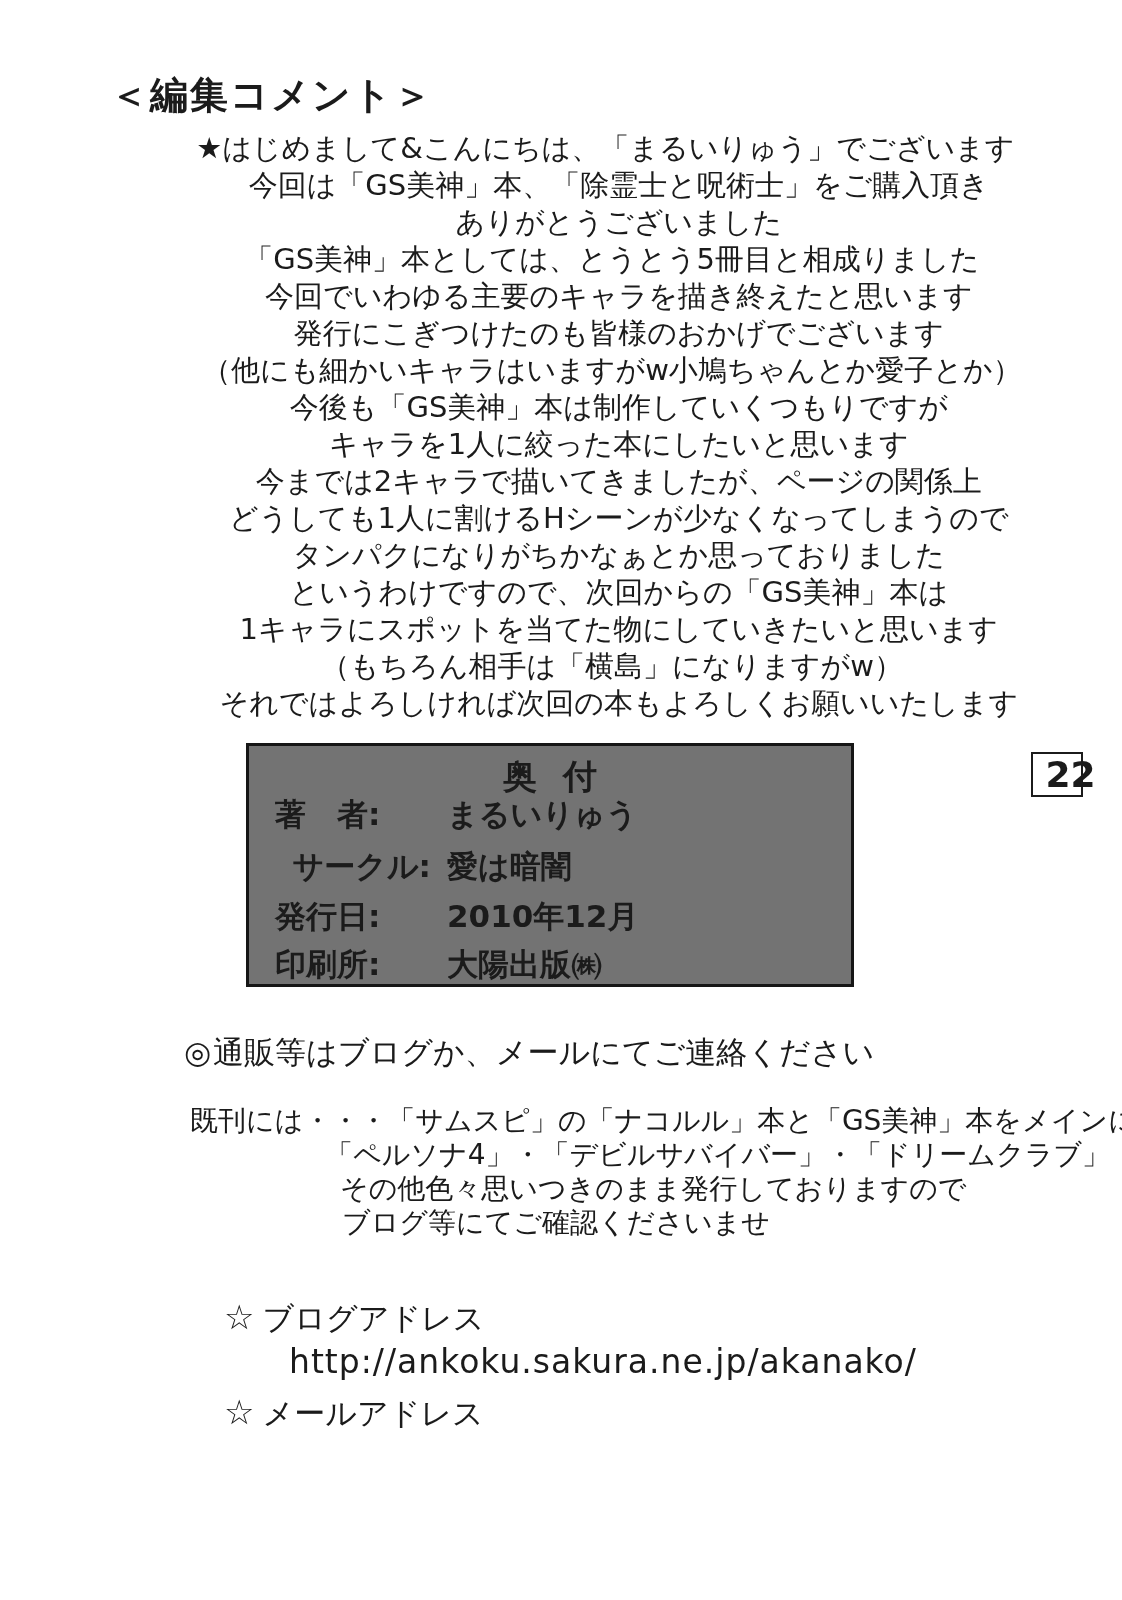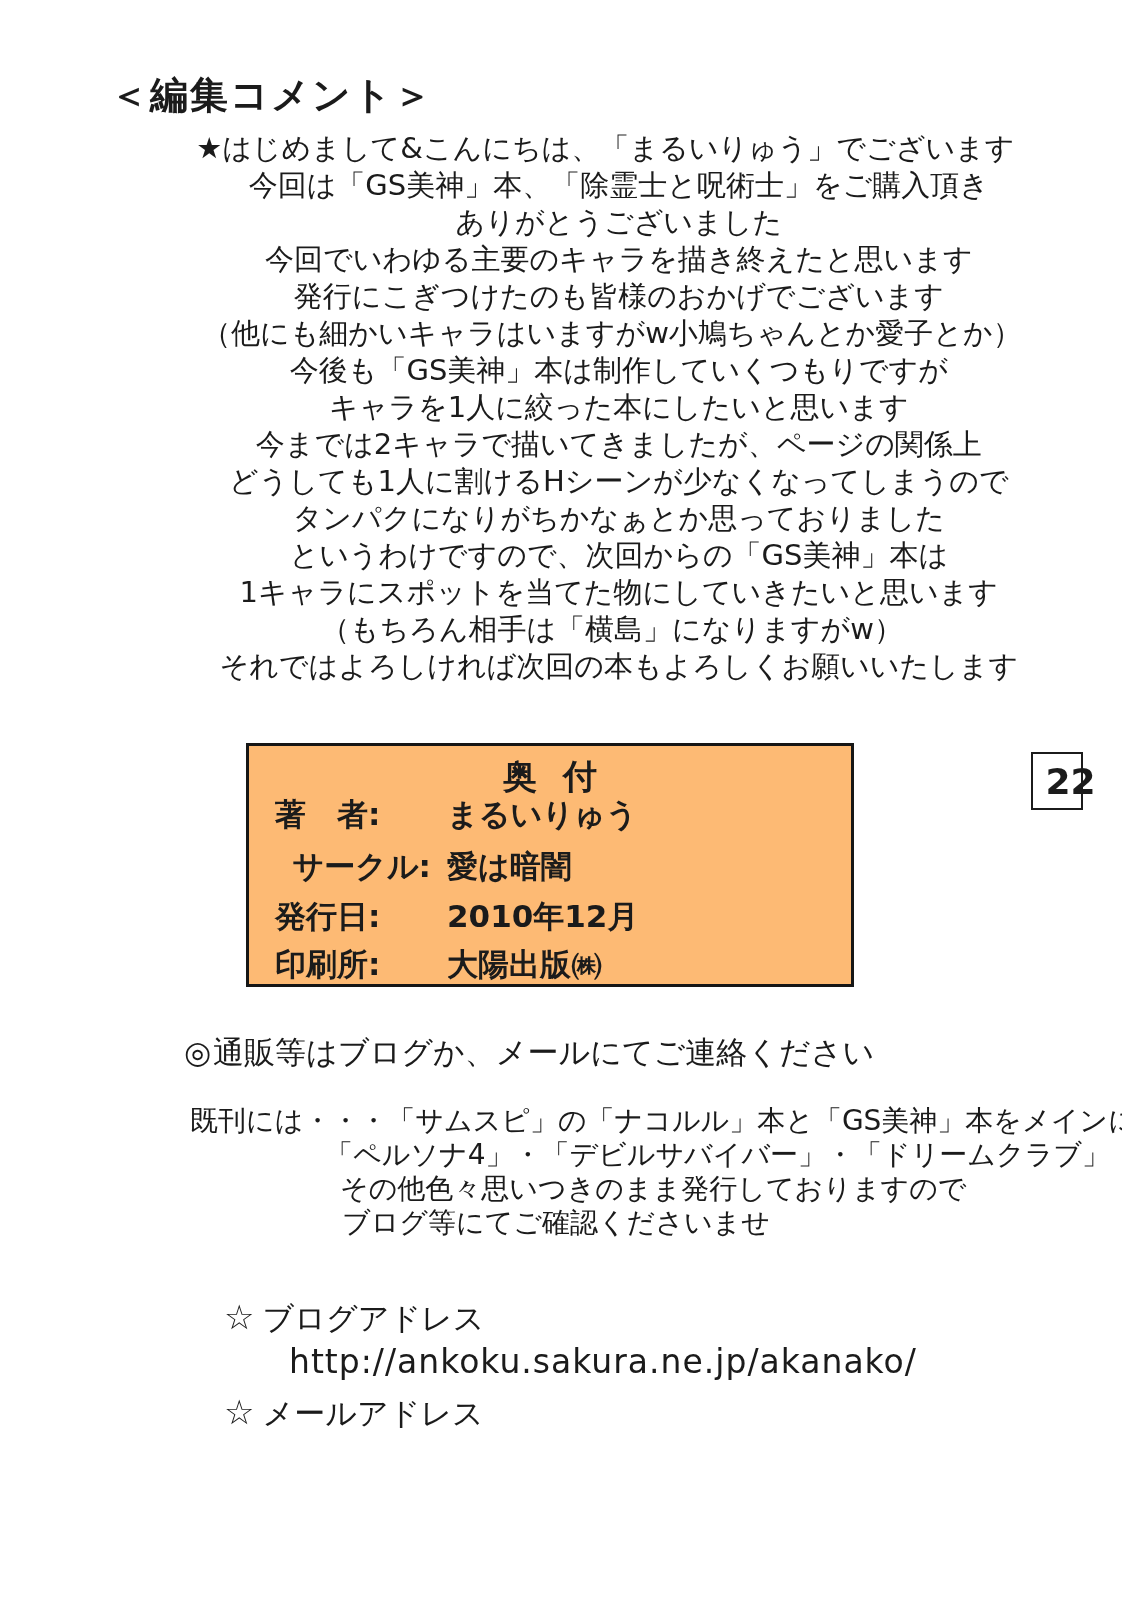--- a/index.html
+++ b/index.html
@@ -20,36 +20,36 @@
     position:absolute; left:216px; top:130px;
     font-size:29px; font-weight:500; line-height:37px; white-space:nowrap;text-align:center;
   }
   .c-line.hang { margin-left:-14px; }
   .c-line.star-line { margin-left:-27px; }
 
   .colophon-box {
     position:absolute; left:246px; top:743px;
     width:608px; height:244px;
     border:3px solid #161616; box-sizing:border-box;
-    background:#fdba74;
+    background:#737373;
   }
   .colophon-title {
     position:absolute; top:8px; left:0; right:0;
     text-align:center; font-size:34px; font-weight:600; letter-spacing:26px;
     text-indent:26px; white-space:nowrap;
   }
   .col-row {
     position:absolute; left:26px;
     font-size:31px; font-weight:600; white-space:nowrap;
   }
   .col-label { display:inline-block; width:156px; }
   .col-value { margin-left:16px; }
 
   .page-number-box {
-    position:absolute; left:1031px; top:752px; width:52px; height:58px;
+    position:absolute; left:1031px; top:752px; width:52px; height:45px;
     border:2px solid #1b1b1b; box-sizing:border-box;
     display:flex; align-items:center; justify-content:center;
     font-size:36px; font-weight:700;padding-left:27px;
   }
 
   .mail-order {
     position:absolute; left:184px; top:1032px;
     font-size:31px; font-weight:500; white-space:nowrap;
   }
   .mail-order .mark { margin-right:2px; }
@@ -76,20 +76,21 @@
 <body>
 
 <div class="page">
 
   <h1 class="header">＜編集コメント＞</h1>
 
   <div class="comment-block" id="comment-block">
       <div class="c-line star-line">★はじめまして&amp;こんにちは、「まるいりゅう」でございます</div>
       <div class="c-line">今回は「GS美神」本、「除霊士と呪術士」をご購入頂き</div>
       <div class="c-line">ありがとうございました</div>
+      <div class="c-line hang">「GS美神」本としては、とうとう5冊目と相成りました</div>
       <div class="c-line">今回でいわゆる主要のキャラを描き終えたと思います</div>
       <div class="c-line">発行にこぎつけたのも皆様のおかげでございます</div>
       <div class="c-line hang">（他にも細かいキャラはいますがw小鳩ちゃんとか愛子とか）</div>
       <div class="c-line">今後も「GS美神」本は制作していくつもりですが</div>
       <div class="c-line">キャラを1人に絞った本にしたいと思います</div>
       <div class="c-line">今までは2キャラで描いてきましたが、ページの関係上</div>
       <div class="c-line">どうしても1人に割けるHシーンが少なくなってしまうので</div>
       <div class="c-line">タンパクになりがちかなぁとか思っておりました</div>
       <div class="c-line">というわけですので、次回からの「GS美神」本は</div>
       <div class="c-line">1キャラにスポットを当てた物にしていきたいと思います</div>

